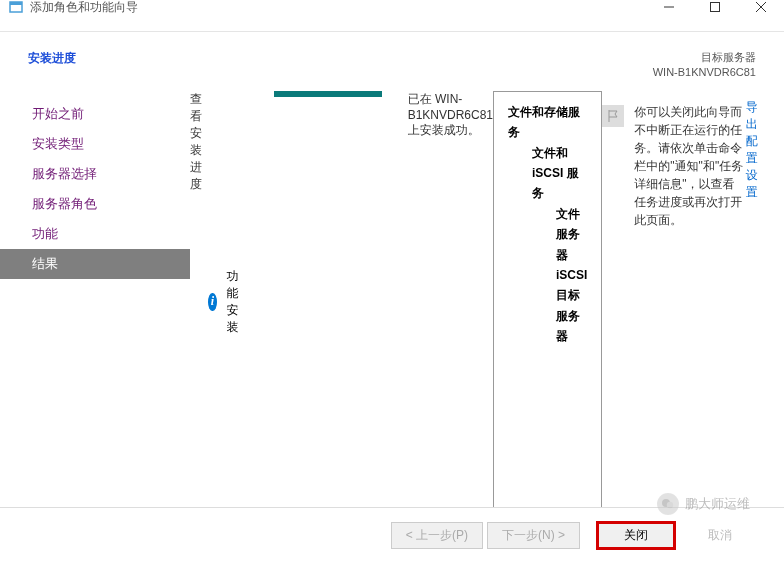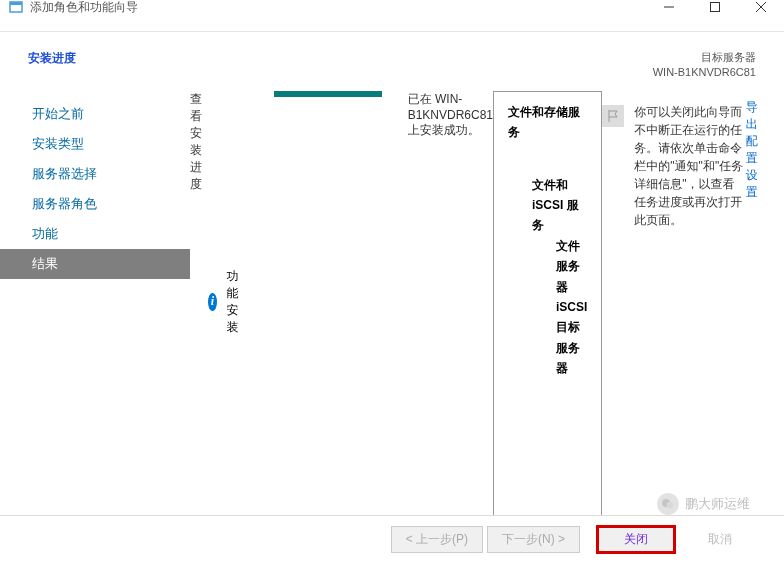--- a/index.html
+++ b/index.html
@@ -7,39 +7,39 @@
 .title-bar { height: 32px; display: flex; align-items: center; padding: 0 0 17px 8px; border-bottom: 1px solid #e5e5e5; }
 .title-bar .app-icon { width: 16px; height: 16px; margin-right: 6px; display: inline-flex; align-items: center; justify-content: center; }
 .title-bar .title-text { flex: 1; color: #555; font-size: 12px; }
 .win-controls { display: flex; height: 100%; }
 .win-btn { width: 46px; display: flex; align-items: center; justify-content: center; color: #555; }
 .header { padding: 18px 28px 10px 28px; display: flex; justify-content: space-between; align-items: flex-start; }
 .header h1 { font-size: 12px; font-weight: 700; color: #1d4ed8; }
 .target-info { text-align: right; font-size: 11px; color: #555; line-height: 1.4; }
 .main { display: flex; height: 430px; }
 .sidebar { width: 190px; padding: 8px 0; }
-.nav-item { padding: 6px 32px; font-size: 13px; color: #0369a1; }
+.nav-item { padding: 6px 32px; font-size: 13px; color: #701a75; }
 .nav-item.active { background: #7f7f7f; color: #fff; }
 .content { flex: 1; padding: 0 24px 0 0; display: flex; flex-direction: row; }
 .view-progress { font-size: 12px; color: #333; margin-bottom: 20px; }
 .status-row { display: flex; align-items: center; gap: 10px; margin-bottom: 8px; padding-left: 4px; }
 .info-icon { width: 18px; height: 18px; border-radius: 50%; background: #0078d4; color: #fff; display: flex; align-items: center; justify-content: center; font-size: 12px; font-weight: bold; font-style: italic; font-family: Georgia, serif; }
 .status-text { font-size: 12px; }
 .progress-bar { height: 6px; background: #0b7a7a; margin: 0 0 14px 26px; width: calc(100% - 30px); }
 .result-msg { font-size: 12px; color: #333; margin: 0 0 16px 26px; }
 .details-box { border: 1px solid #999; min-height: 200px; padding: 10px 14px; font-size: 12px; line-height: 1.7; }
 .details-box .lvl0 { font-weight: bold; }
-.details-box .lvl1 { font-weight: bold; padding-left: 24px; margin-top: 32px; }
+.details-box .lvl1 { font-weight: bold; padding-left: 24px; }
 .details-box .lvl2 { font-weight: bold; padding-left: 48px; }
 .note-row { display: flex; gap: 10px; margin-top: 12px; align-items: flex-start; }
 .flag-icon { width: 22px; height: 22px; background: #ddd; display: flex; align-items: center; justify-content: center; font-size: 11px; color: #888; flex-shrink: 0; margin-top: 2px; }
 .note-text { font-size: 12px; color: #333; line-height: 1.5; flex: 1; }
 .export-link { color: #0066cc; font-size: 12px; margin-top: 8px; display: inline-block; }
-.footer { position: absolute; bottom: 0; left: 0; right: 0; height: 48px; border-top: 1px solid #ddd; display: flex; align-items: center; justify-content: flex-end; padding: 0 24px; gap: 4px; background: #fff; }
-.btn { padding: 4px 14px; font-size: 12px; background: #f0f0f0; border: 1px solid #aaa; color: #6d28d9; min-width: 80px; text-align: center; }
+.footer { position: absolute; bottom: 0; left: 0; right: 0; height: 56px; border-top: 1px solid #ddd; display: flex; align-items: center; justify-content: flex-end; padding: 0 24px; gap: 4px; background: #fff; }
+.btn { padding: 4px 14px; font-size: 12px; background: #f0f0f0; border: 1px solid #aaa; color: #000000; min-width: 80px; text-align: center; }
 .btn.disabled { color: #aaa; border-color: #ccc; }
 .btn.primary { border: 3px solid #d40000; padding: 3px 24px; }
 .btn.cancel { color: #bbb; }
 .watermark { position: absolute; right: 34px; bottom: 48px; display: flex; align-items: center; gap: 6px; opacity: 0.55; font-size: 13px; color: #888; }
 .wechat-icon { width: 22px; height: 22px; border-radius: 50%; background: #ccc; display: flex; align-items: center; justify-content: center; }
 </style>
 </head>
 <body>
 
 <div class="title-bar">

